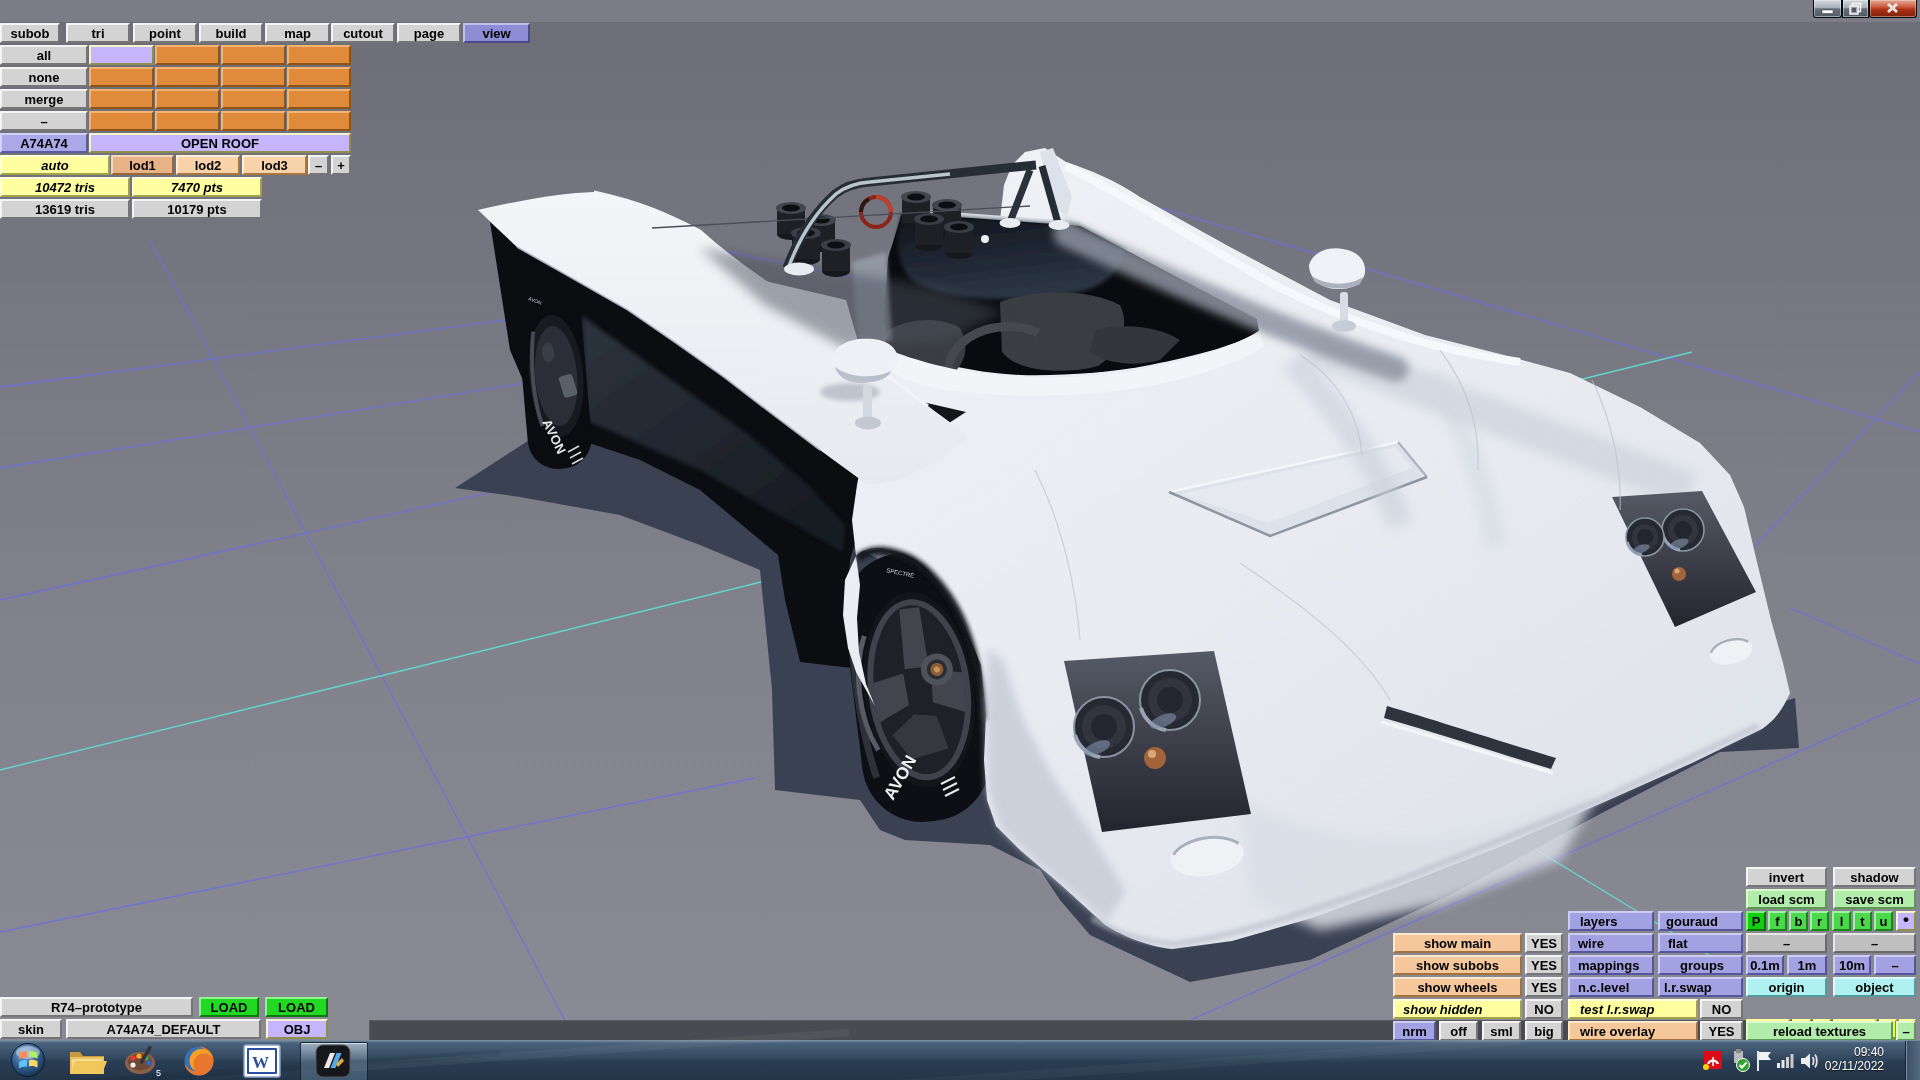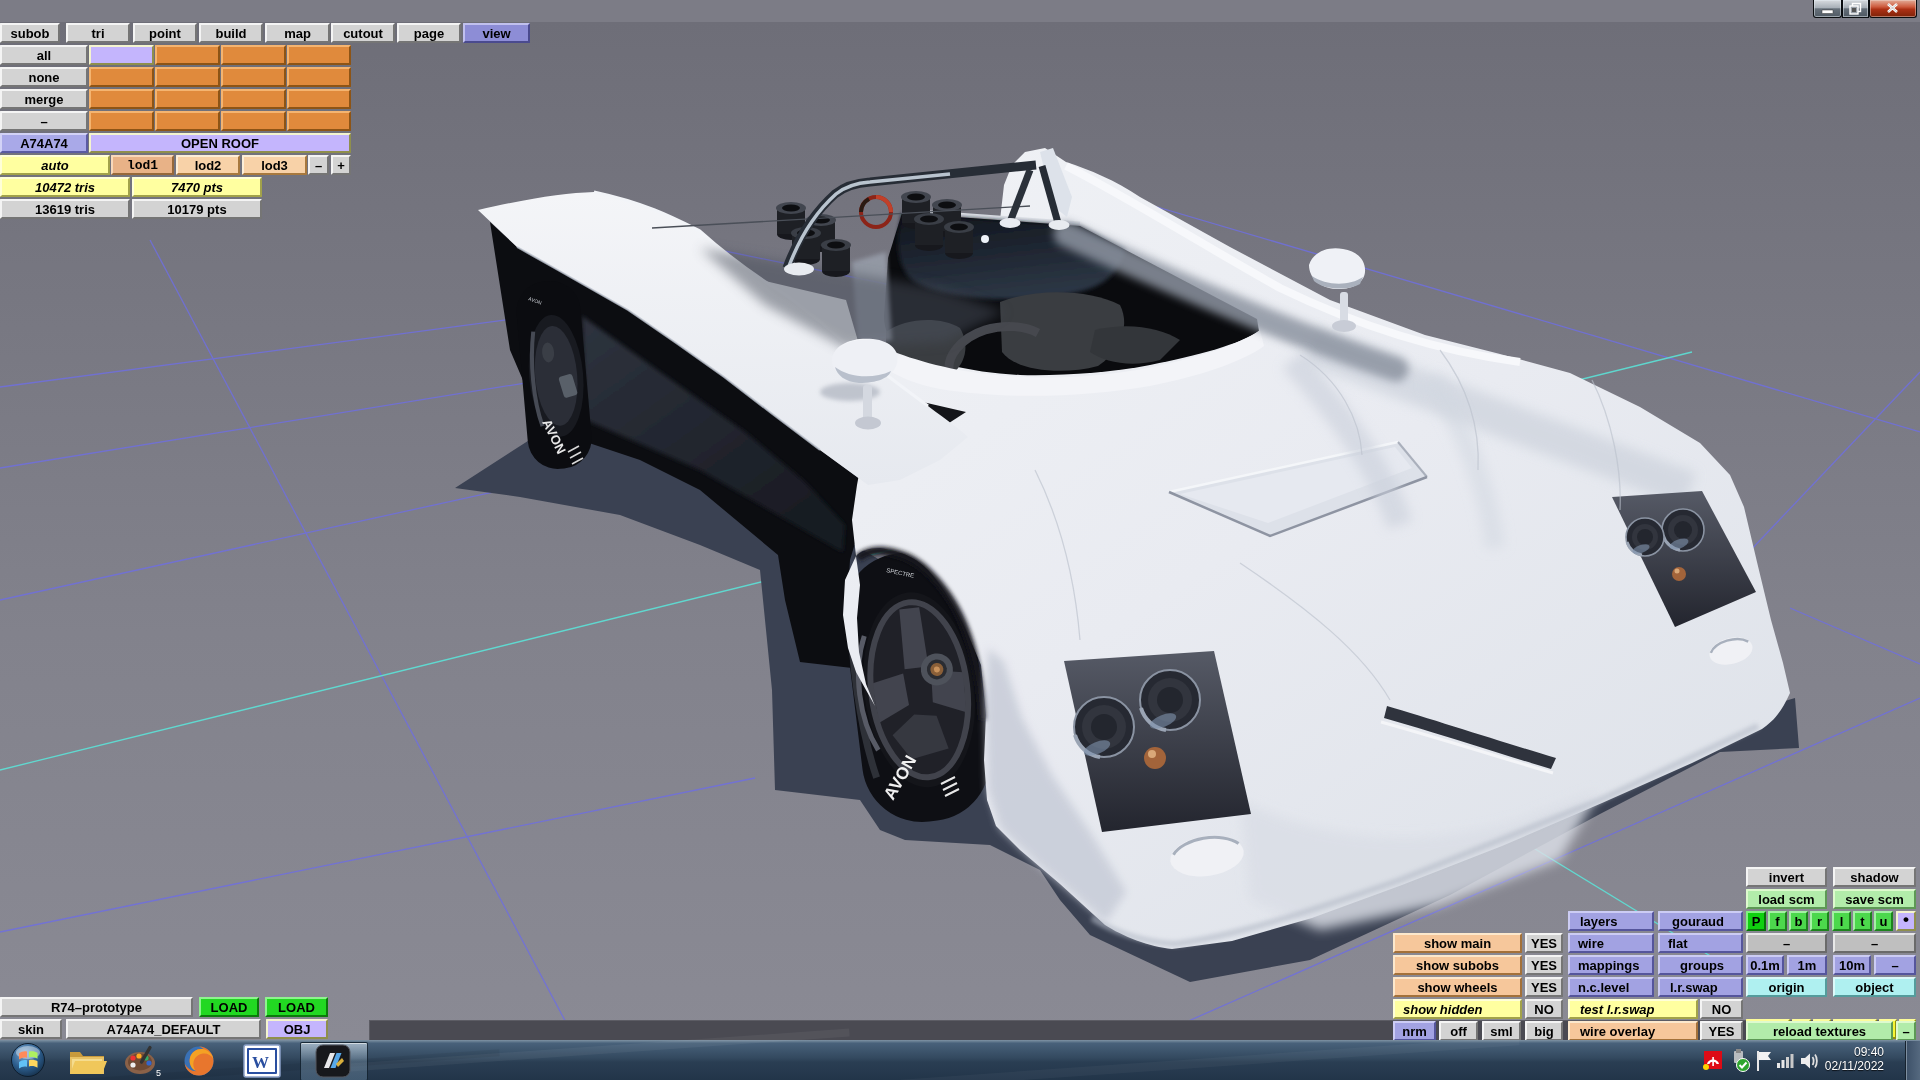--- a/index.html
+++ b/index.html
@@ -7,21 +7,21 @@
 #carsvg{position:absolute;left:0;top:0;z-index:2;}
 .b{position:absolute;height:20px;box-sizing:border-box;font:bold 13px/17px "Liberation Sans",sans-serif;text-align:center;color:#000;border-width:2px;border-style:solid;border-radius:1px;z-index:10;white-space:nowrap;overflow:hidden;}
 .g{background:#d3d3d3;border-color:#f4f4f4 #757575 #757575 #f4f4f4;}
 .g2{background:#bfbfbf;border-color:#e8e8e8 #6a6a6a #6a6a6a #e8e8e8;}
 .or{background:#e08a3c;border-color:#f4b470 #8d5415 #8d5415 #f4b470;}
 .ylg{background:#c4b5fd;border-color:#f4f4cf #8f8f4c #8f8f4c #f4f4cf;}
 .yl{background:#ffffa0;border-color:#ffffd8 #a2a24a #a2a24a #ffffd8;font-style:italic;}
 .pu{background:#8d8dd6;border-color:#c0c0ee #4a4a8e #4a4a8e #c0c0ee;}
 .pu2{background:#a9a9e8;border-color:#d2d2f6 #5b5ba2 #5b5ba2 #d2d2f6;}
 .pu3{background:#a2a2e2;border-color:#ccccf4 #55559c #55559c #ccccf4;}
-.sal{background:#e8b287;border-color:#f8d8ba #96683a #96683a #f8d8ba;font-family:Liberation Mono, monospace;}
+.sal{background:#e8b287;border-color:#f8d8ba #96683a #96683a #f8d8ba;}
 .pch{background:#f8d2a8;border-color:#fceed8 #a8793e #a8793e #fceed8;}
 .pch2{background:#f6c79b;border-color:#fce8cc #a3713a #a3713a #fce8cc;}
 .grn{background:#22d822;border-color:#8ef48e #0b7a0b #0b7a0b #8ef48e;}
 .lgrn{background:#b2ecaa;border-color:#deface #5d9955 #5d9955 #deface;}
 .bgrn{background:#10d010;border-color:#80f080 #077507 #077507 #80f080;}
 .mgrn{background:#4cd84c;border-color:#a4f0a4 #1d831d #1d831d #a4f0a4;}
 .cy{background:#aff0f0;border-color:#dcfafa #549c9c #549c9c #dcfafa;}
 .byl{background:#f6f635;border-color:#fcfc9a #8f8f10 #8f8f10 #fcfc9a;margin-top:20px;}
 .cell{z-index:10;}
 #titlebar{position:absolute;left:0;top:0;width:1920px;height:22px;background:linear-gradient(180deg,#141c24 0%,#222e38 40%,#101820 75%,#0a1014 100%);z-index:20;}
@@ -375,21 +375,21 @@
 <div class="b grn" style="left:265px;top:997px;width:63px">LOAD</div>
 <div class="b g" style="left:0;top:1019px;width:62px">skin</div>
 <div class="b g" style="left:66px;top:1019px;width:195px">A74A74_DEFAULT</div>
 <div class="b ylg" style="left:266px;top:1019px;width:62px">OBJ</div>
 
 <div class="b g" style="left:1746px;top:867px;width:81px">invert</div>
 <div class="b g" style="left:1833px;top:867px;width:83px">shadow</div>
 <div class="b lgrn" style="left:1746px;top:889px;width:81px">load scm</div>
 <div class="b lgrn" style="left:1833px;top:889px;width:83px">save scm</div>
 <div class="b pu3" style="left:1568px;top:911px;width:86px;text-align:left;padding-left:10px">layers</div>
-<div class="b pu3" style="left:1658px;top:911px;width:85px;text-align:left;padding-left:12px">gouraud</div>
+<div class="b pu3" style="left:1658px;top:911px;width:85px;text-align:left;padding-left:6px">gouraud</div>
 <div class="b bgrn" style="left:1746px;top:911px;width:20px">P</div>
 <div class="b mgrn" style="left:1768px;top:911px;width:19px">f</div>
 <div class="b mgrn" style="left:1789px;top:911px;width:19px">b</div>
 <div class="b mgrn" style="left:1810px;top:911px;width:19px">r</div>
 <div class="b mgrn" style="left:1832px;top:911px;width:19px">l</div>
 <div class="b mgrn" style="left:1853px;top:911px;width:19px">t</div>
 <div class="b mgrn" style="left:1874px;top:911px;width:19px">u</div>
 <div class="b ylg" style="left:1896px;top:911px;width:20px;font-size:17px;line-height:14px">•</div>
 <div class="b pch2" style="left:1393px;top:933px;width:129px">show main</div>
 <div class="b g" style="left:1525px;top:933px;width:38px">YES</div>
@@ -401,21 +401,21 @@
 <div class="b g" style="left:1525px;top:955px;width:38px">YES</div>
 <div class="b pu3" style="left:1568px;top:955px;width:86px;text-align:left;padding-left:8px">mappings</div>
 <div class="b pu3" style="left:1658px;top:955px;width:85px;text-align:left;padding-left:20px">groups</div>
 <div class="b pu3" style="left:1746px;top:955px;width:38px">0.1m</div>
 <div class="b pu3" style="left:1787px;top:955px;width:40px">1m</div>
 <div class="b pu3" style="left:1833px;top:955px;width:38px">10m</div>
 <div class="b pu3" style="left:1874px;top:955px;width:42px">–</div>
 <div class="b pch2" style="left:1393px;top:977px;width:129px">show wheels</div>
 <div class="b g" style="left:1525px;top:977px;width:38px">YES</div>
 <div class="b pu3" style="left:1568px;top:977px;width:86px;text-align:left;padding-left:8px">n.c.level</div>
-<div class="b pu3" style="left:1658px;top:977px;width:85px;text-align:left;padding-left:10px">l.r.swap</div>
+<div class="b pu3" style="left:1658px;top:977px;width:85px;text-align:left;padding-left:4px">l.r.swap</div>
 <div class="b cy" style="left:1746px;top:977px;width:81px">origin</div>
 <div class="b cy" style="left:1833px;top:977px;width:83px">object</div>
 <div class="b yl" style="left:1393px;top:999px;width:129px;text-align:left;padding-left:8px">show hidden</div>
 <div class="b g" style="left:1525px;top:999px;width:38px">NO</div>
 <div class="b yl" style="left:1568px;top:999px;width:130px;text-align:left;padding-left:10px">test l.r.swap</div>
 <div class="b g" style="left:1700px;top:999px;width:43px">NO</div>
 <div class="b byl" style="left:1746px;top:999px;width:44px">blob</div>
 <div class="b byl" style="left:1792px;top:999px;width:19px">–</div>
 <div class="b byl" style="left:1813px;top:999px;width:18px">+</div>
 <div class="b byl" style="left:1833px;top:999px;width:44px">text</div>

